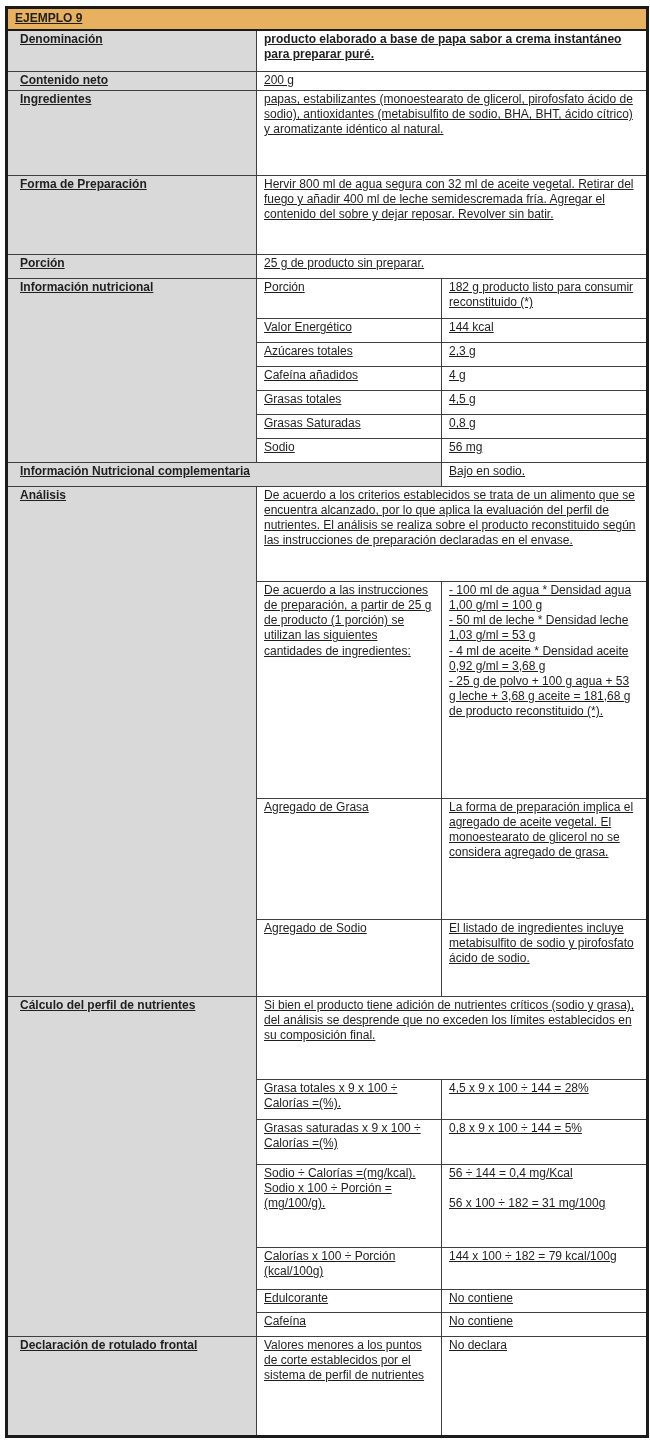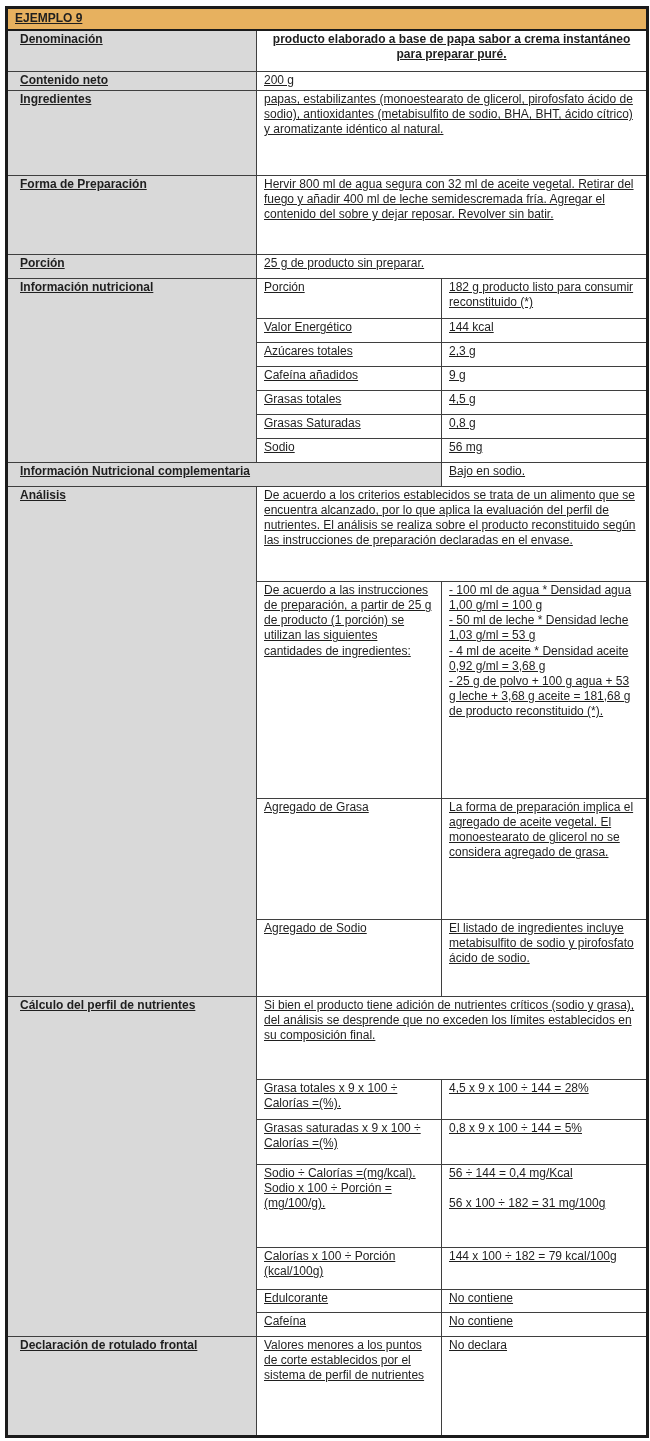--- a/index.html
+++ b/index.html
@@ -36,21 +36,21 @@
     background:var(--header-bg,#E7B15F);
     font-weight:bold;
     padding-top:2px;
     border-bottom:2px solid var(--outer-border,#1B1B1B);
   }
   td.lbl{
     background:var(--label-bg,#D9D9D9);
     font-weight:bold;
     padding-left:12px;
   }
-  td.bold{font-weight:bold;text-align:center;}
+  td.bold{font-weight:bold;}
   td.pre{white-space:pre-line;}
 </style>
 </head>
 <body>
 
 <div class="doc">
   <table class="main">
     <colgroup>
       <col style="width:250px">
         <col style="width:185px">
@@ -95,21 +95,21 @@
     <tr style="height:24px">
       <td>Valor Energético</td>
       <td>144 kcal</td>
     </tr>
     <tr style="height:24px">
       <td>Azúcares totales</td>
       <td>2,3 g</td>
     </tr>
     <tr style="height:24px">
       <td>Cafeína añadidos</td>
-      <td>9 g</td>
+      <td>4 g</td>
     </tr>
     <tr style="height:24px">
       <td>Grasas totales</td>
       <td>4,5 g</td>
     </tr>
     <tr style="height:24px">
       <td>Grasas Saturadas</td>
       <td>0,8 g</td>
     </tr>
     <tr style="height:24px">

